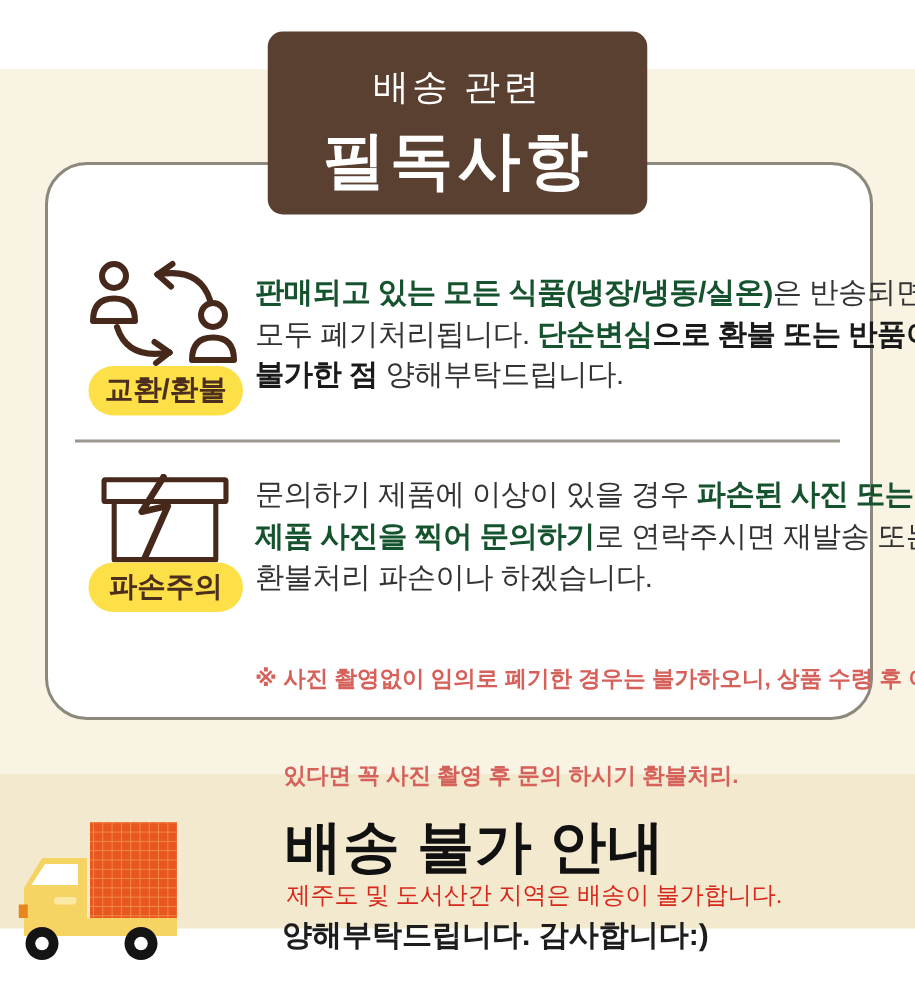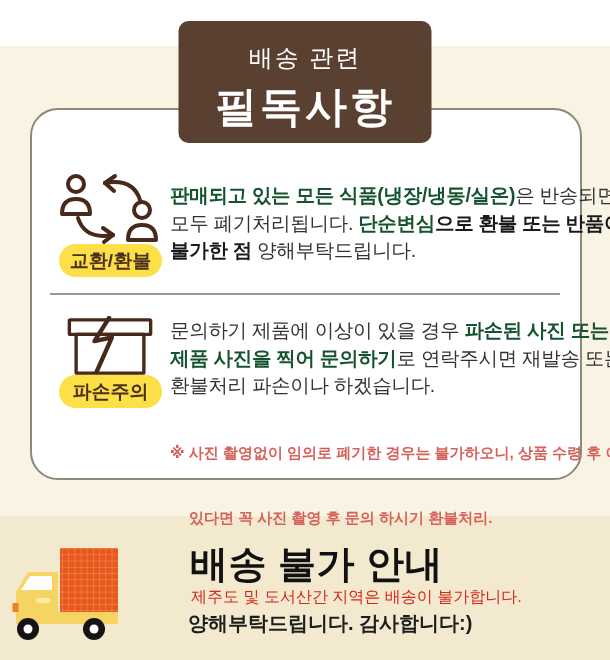--- a/index.html
+++ b/index.html
@@ -3,21 +3,21 @@
 <meta charset="utf-8">
 <style>
   html,body{margin:0;padding:0;}
   body{
     width:610px;height:660px;background:#ffffff;
     font-family:"Liberation Sans","DejaVu Sans",sans-serif;
     position:relative;overflow:hidden;
   }
   .page{position:relative;width:610px;height:660px;background:#ffffff;}
   .bg-cream{position:absolute;top:46px;left:0;width:610px;height:470px;background:#f9f3e4;}
-  .footer-band{position:absolute;top:516px;left:0;width:610px;height:144px;background:#f2e9cf;}
+  .footer-band{position:absolute;top:516px;left:0;width:610px;height:103px;background:#f2e9cf;}
 
   
   .badge{
     position:absolute;top:21px;left:50%;transform:translateX(-50%);
     width:253px;height:122px;background:#5a4031;border-radius:10px;
     color:#ffffff;text-align:center;z-index:3;
   }
   .badge-top{margin-top:21px;font-size:24px;letter-spacing:2px;font-weight:400;}
   .badge-main{margin-top:5px;font-size:42px;font-weight:700;letter-spacing:3px;}
 

